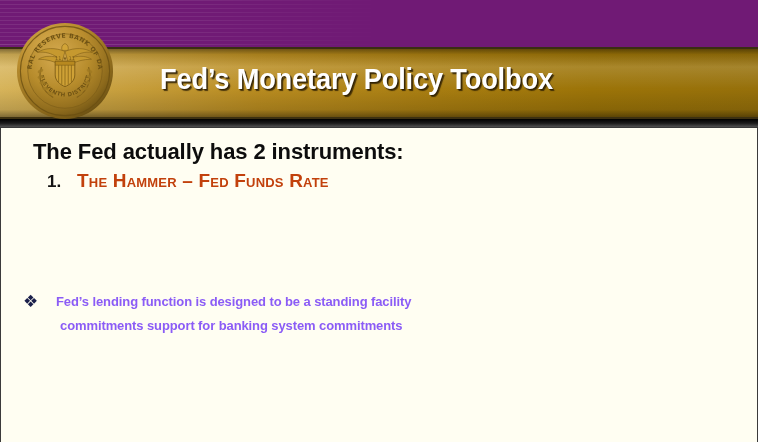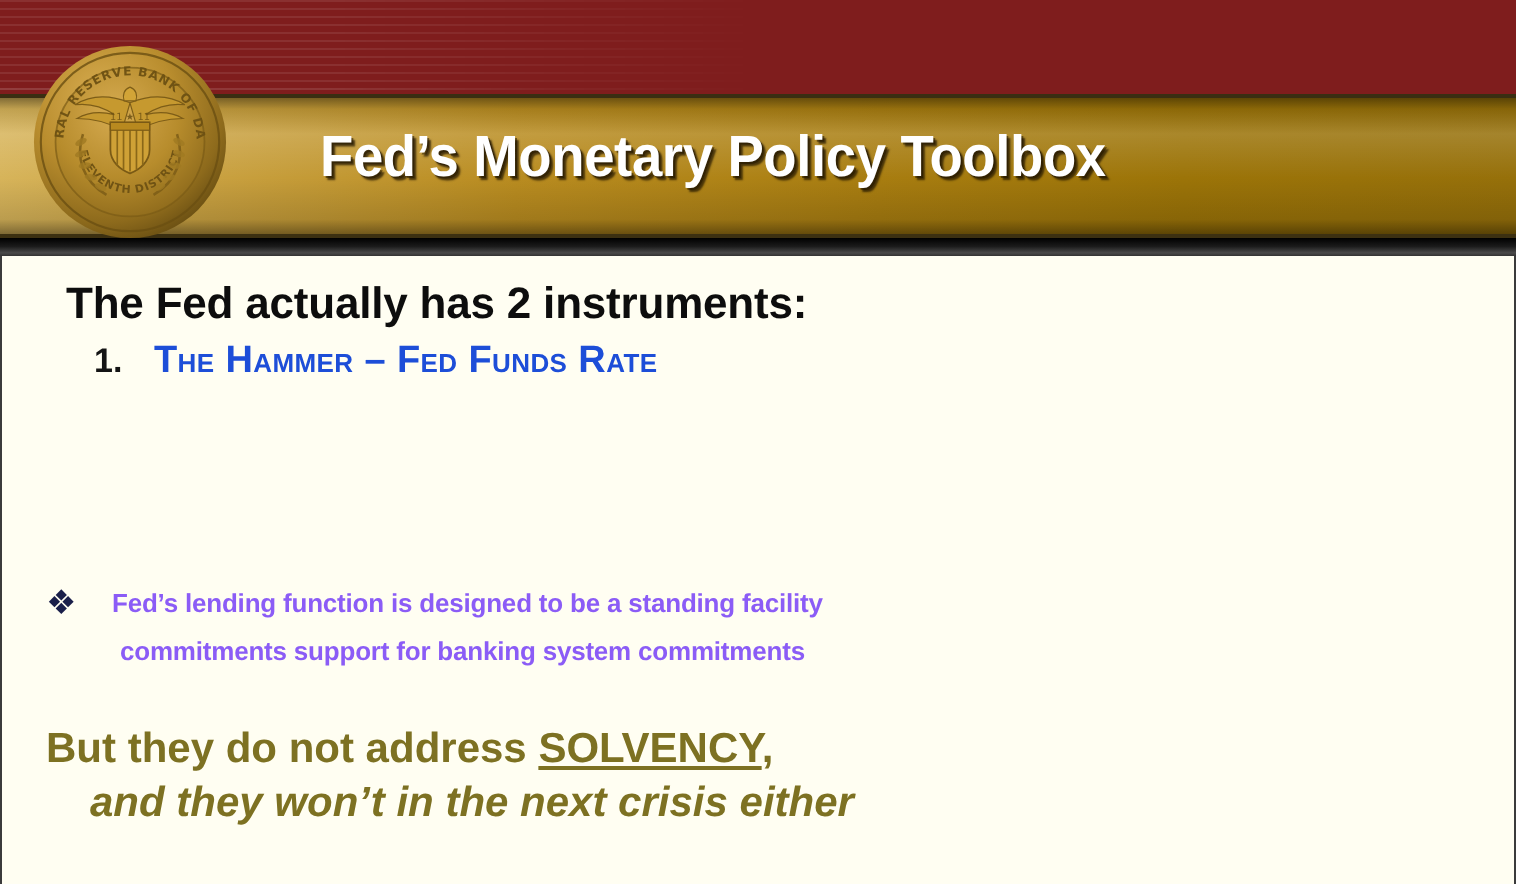--- a/index.html
+++ b/index.html
@@ -20,21 +20,21 @@
     background: #FFFEF2;
     box-sizing: border-box;
   }
 
   
   .header {
     position: absolute;
     left: 0; top: 0;
     width: 758px;
     height: 131px;
-    background: #7f1d1d;
+    background: #701a75;
     overflow: hidden;
   }
   
   .header-stripes {
     position: absolute;
     left: 0; top: 0;
     width: 420px;
     height: 46px;
     background-image: repeating-linear-gradient(
       to bottom,
@@ -169,21 +169,21 @@
     display: inline-block;
     width: 30px;
     font-size: 17px;
     font-weight: bold;
     color: #141414;
     vertical-align: baseline;
   }
   .smallcaps {
     font-size: 19px;
     font-weight: bold;
-    color: #1d4ed8;
+    color: #c2410c;
     font-variant: small-caps;
     letter-spacing: 0.2px;
   }
   .smallcaps.alt { color: #13379b; }
 
   .liquidity-line {
     position: absolute;
     left: 22px;
     top: 130px;
     font-size: 21px;
@@ -347,19 +347,15 @@
 
 
     <div class="bullet-row">
       <span class="bullet-mark">❖</span>
       <div class="bullet-body">
         <span>Fed’s lending function is designed to be a standing facility</span>
         <span class="l2">commitments support for banking system commitments</span>
       </div>
     </div>
 
-    <div class="closing">
-      <span class="c1"><span>But they do not address </span><span class="ul">SOLVENCY</span><span>,</span></span>
-      <span class="c2">and they won’t in the next crisis either</span>
-    </div>
 
   </div>
 </div>
 
 </body></html>

